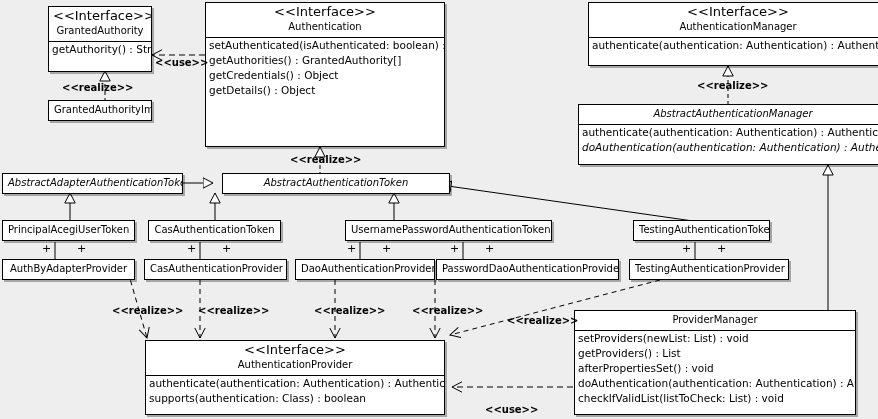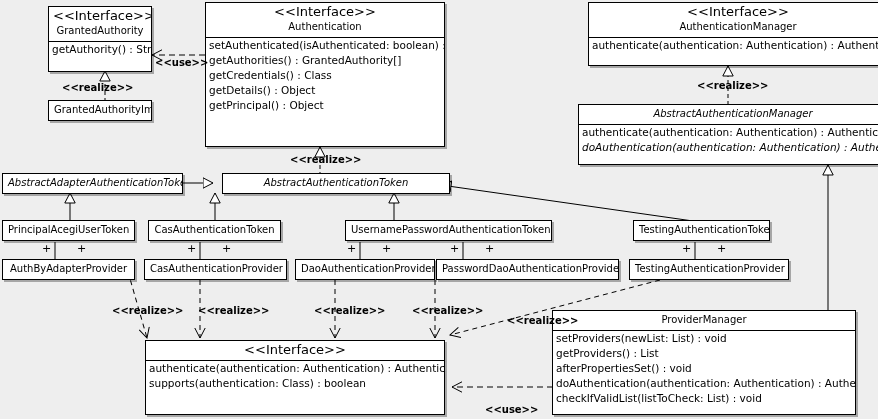--- a/index.html
+++ b/index.html
@@ -158,23 +158,22 @@
 
   <div class="umlbox" style="left:205px; top:2px; width:240px; height:145px;">
     <div class="hdr">
       <span class="stereo">&lt;&lt;Interface&gt;&gt;</span>
       <span class="cname">Authentication</span>
     </div>
     <div class="sep"></div>
     <div class="members">
       <div class="member">setAuthenticated(isAuthenticated: boolean) : void</div>
       <div class="member">getAuthorities() : GrantedAuthority[]</div>
-      <div class="member">getCredentials() : Class</div>
+      <div class="member">getCredentials() : Object</div>
       <div class="member">getDetails() : Object</div>
-      <div class="member">getPrincipal() : Object</div>
     </div>
   </div>
 
   <div class="umlbox" style="left:588px; top:2px; width:300px; height:64px;">
     <div class="hdr">
       <span class="stereo">&lt;&lt;Interface&gt;&gt;</span>
       <span class="cname">AuthenticationManager</span>
     </div>
     <div class="sep"></div>
     <div class="members">
@@ -266,29 +265,30 @@
 
   <div class="umlbox simple" style="left:629px; top:259px; width:160px; height:21px;">
     <div class="hdr">
       <span class="cname">TestingAuthenticationProvider</span>
     </div>
   </div>
 
   <div class="umlbox" style="left:145px; top:340px; width:300px; height:75px;">
     <div class="hdr">
       <span class="stereo">&lt;&lt;Interface&gt;&gt;</span>
+      <span class="cname">AuthenticationProvider</span>
     </div>
     <div class="sep"></div>
     <div class="members">
       <div class="member">authenticate(authentication: Authentication) : Authentication</div>
       <div class="member">supports(authentication: Class) : boolean</div>
     </div>
   </div>
 
-  <div class="umlbox simple" style="left:552px; top:310px; width:304px; height:105px;">
+  <div class="umlbox simple" style="left:574px; top:310px; width:282px; height:105px;">
     <div class="hdr">
       <span class="cname">ProviderManager</span>
     </div>
     <div class="sep"></div>
     <div class="members">
       <div class="member">setProviders(newList: List) : void</div>
       <div class="member">getProviders() : List</div>
       <div class="member">afterPropertiesSet() : void</div>
       <div class="member">doAuthentication(authentication: Authentication) : Authentication</div>
       <div class="member">checkIfValidList(listToCheck: List) : void</div>

